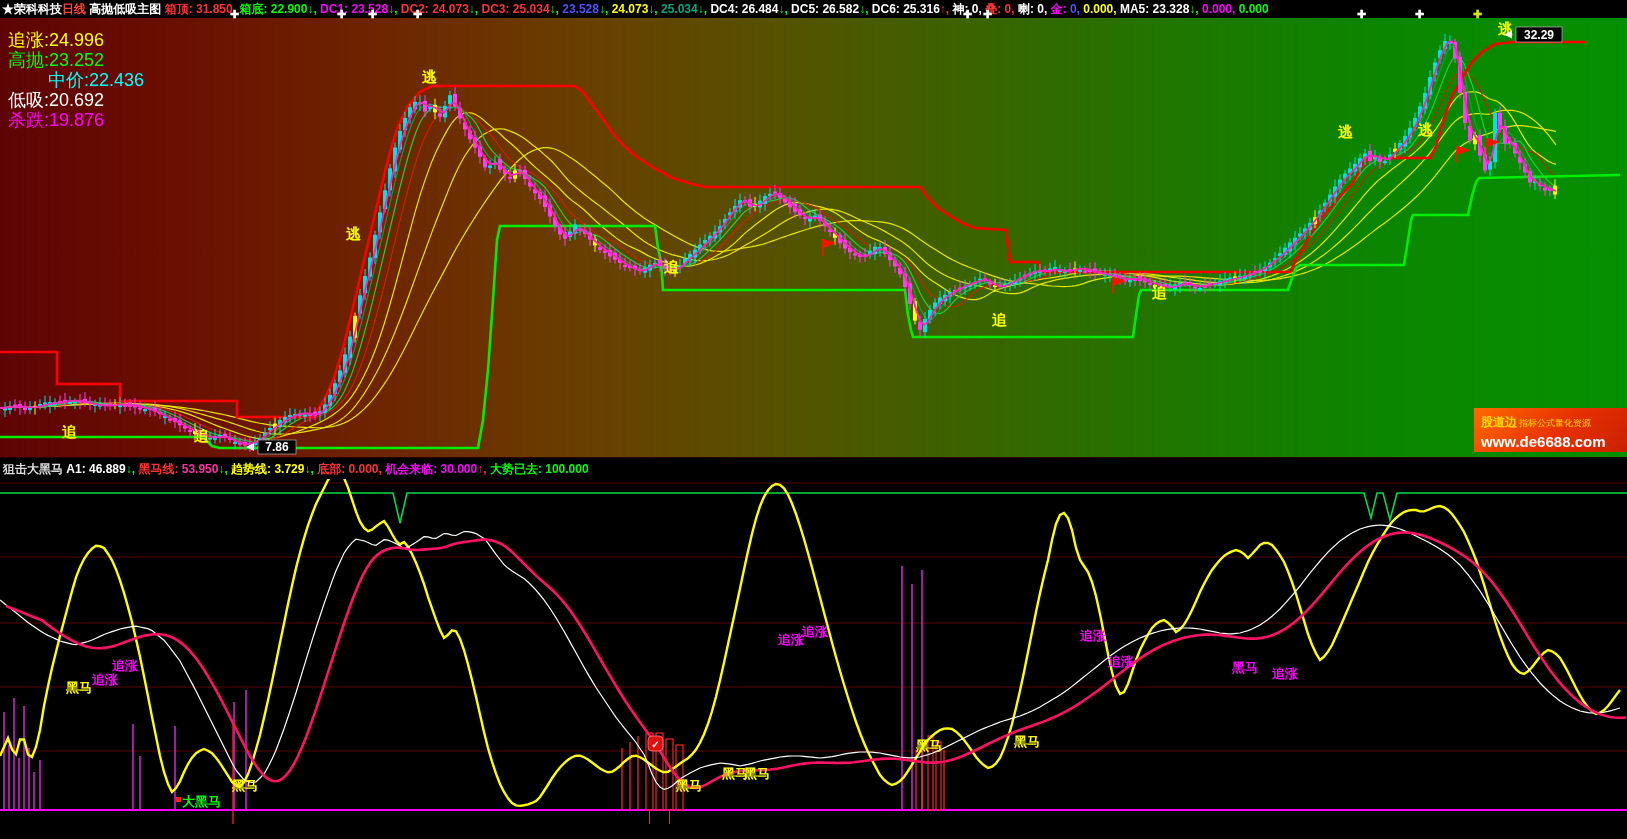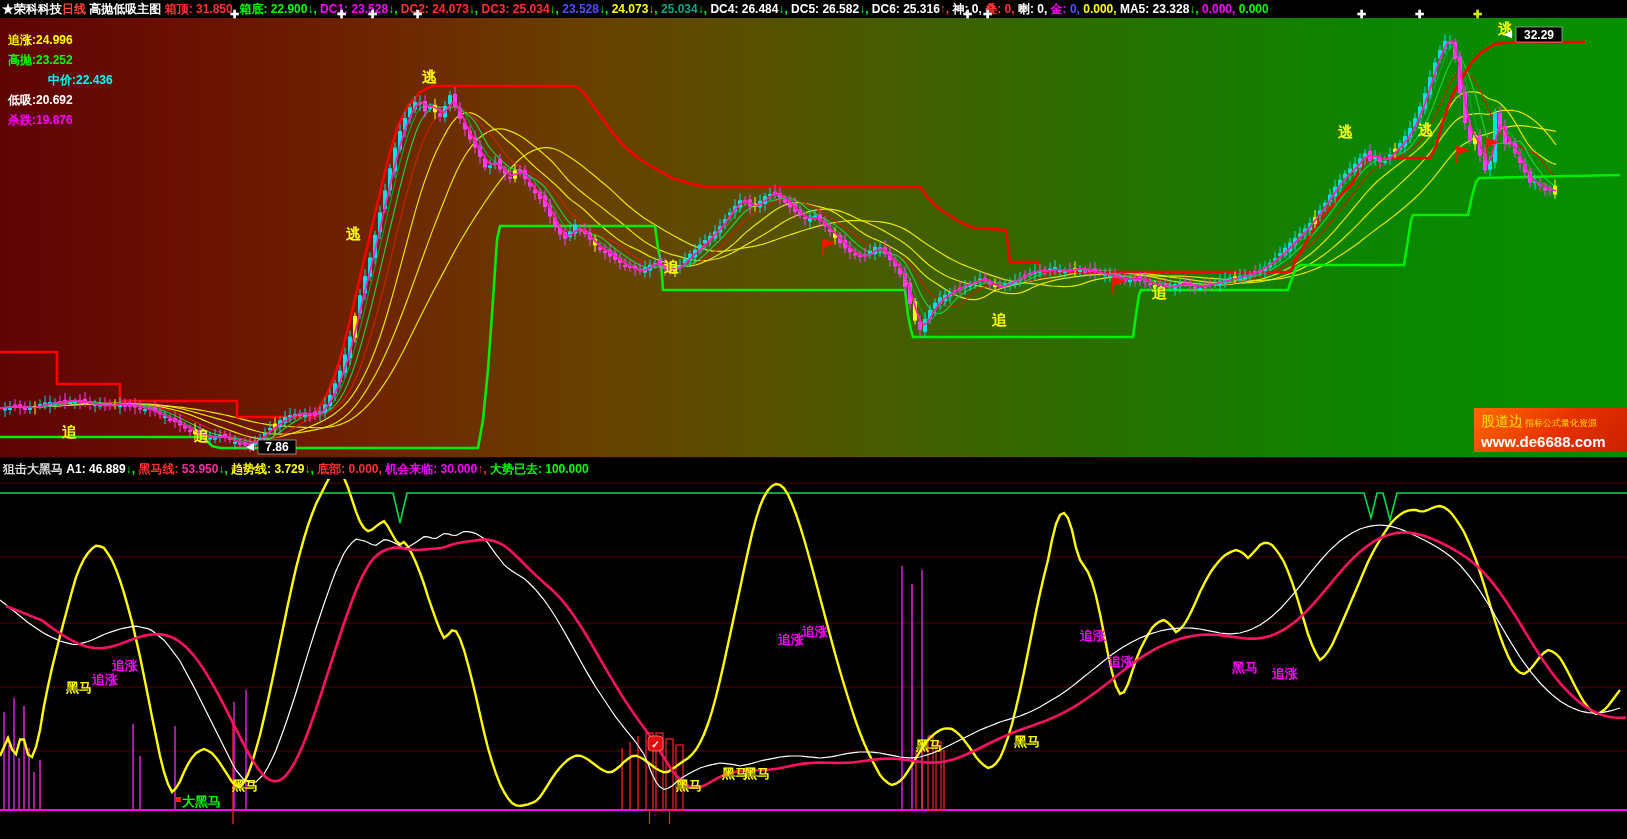--- a/index.html
+++ b/index.html
@@ -4,26 +4,26 @@
 <style>
   html,body{margin:0;padding:0;background:#000;}
   body{font-family:"Liberation Sans",sans-serif;}
   .screen{position:relative;width:1627px;height:839px;overflow:hidden;background:#c2410c;}
   .topbar{position:absolute;top:0;left:0;width:1627px;height:18px;background:#000;
           font-size:12px;font-weight:bold;line-height:18px;white-space:nowrap;overflow:hidden;padding-left:2px;}
   .topbar span{letter-spacing:0px;}
   .main{position:absolute;top:18px;left:0;width:1627px;height:439px;
         background:linear-gradient(90deg,#5e0404 0%,#6a0e02 10%,#6e2600 24%,#684000 36%,#555200 48%,#3a6400 60%,#207600 72%,#0c8500 84%,#059000 100%);}
   .main svg{position:absolute;top:0;left:0;}
-  .leftvals{position:absolute;top:12px;left:8px;font-size:12px;font-weight:bold;line-height:20px;}
+  .leftvals{position:absolute;top:12px;left:8px;font-size:18px;font-weight:normal;line-height:20px;}
   .watermark{position:absolute;right:0;top:390px;width:153px;height:44px;box-sizing:border-box;
              background:linear-gradient(135deg,#ff6a00 0%,#e73000 55%,#c92100 100%);
              padding:3px 5px 2px 7px;overflow:hidden;}
   .wm-row1{line-height:20px;white-space:nowrap;}
-  .wm-brand{font-size:14px;font-weight:normal;color:#ffe300;}
+  .wm-brand{font-size:12px;font-weight:bold;color:#ffe300;}
   .wm-tag{font-size:9px;color:#ffd600;margin-left:2px;}
   .wm-url{font-size:15px;font-weight:bold;color:#ffffff;line-height:18px;}
   .subheader{position:absolute;top:457px;left:0;width:1627px;height:22px;background:#000;
              font-size:12px;font-weight:bold;line-height:22px;white-space:nowrap;overflow:hidden;padding-left:3px;
              border-top:1px solid #2a0000;}
   .sub{position:absolute;top:479px;left:0;width:1627px;height:360px;background:#000;}
   .sub svg{position:absolute;top:0;left:0;}
   .topmark{position:absolute;top:9px;font-size:11px;font-weight:bold;line-height:11px;}
 </style>
 </head>

